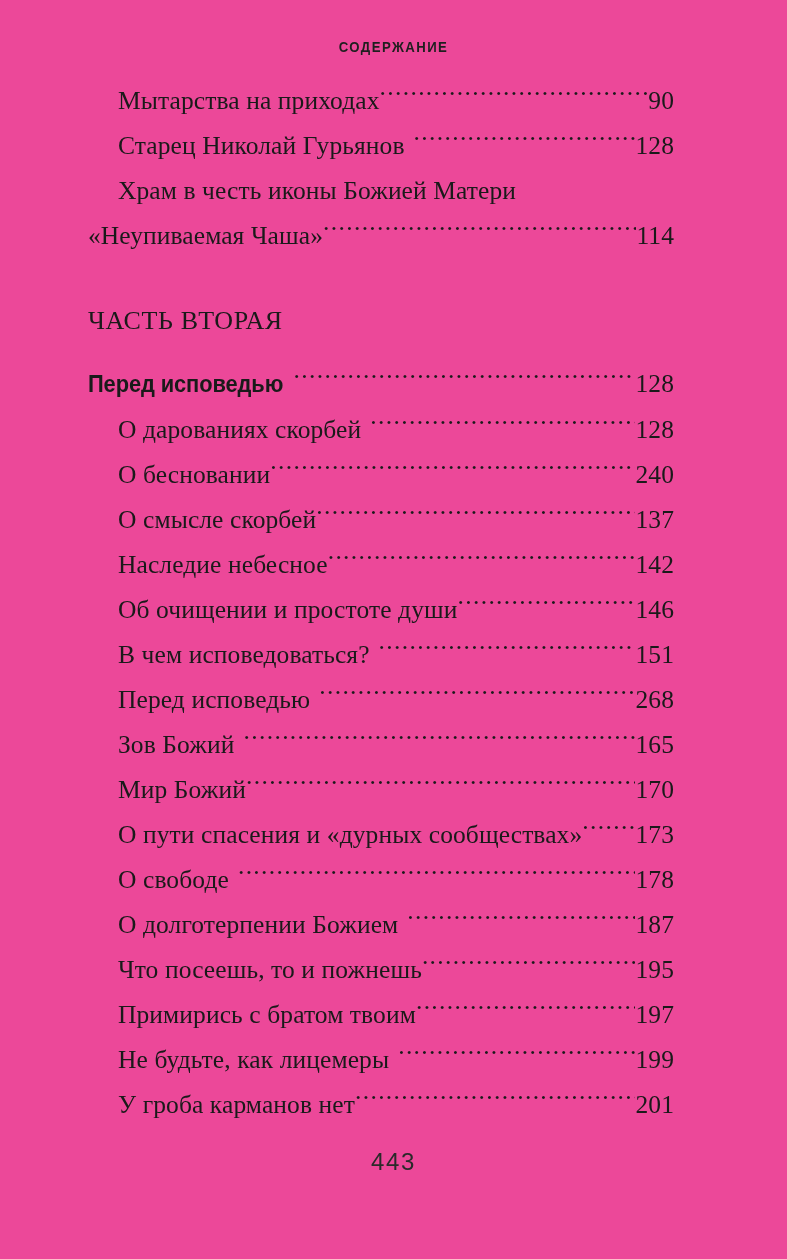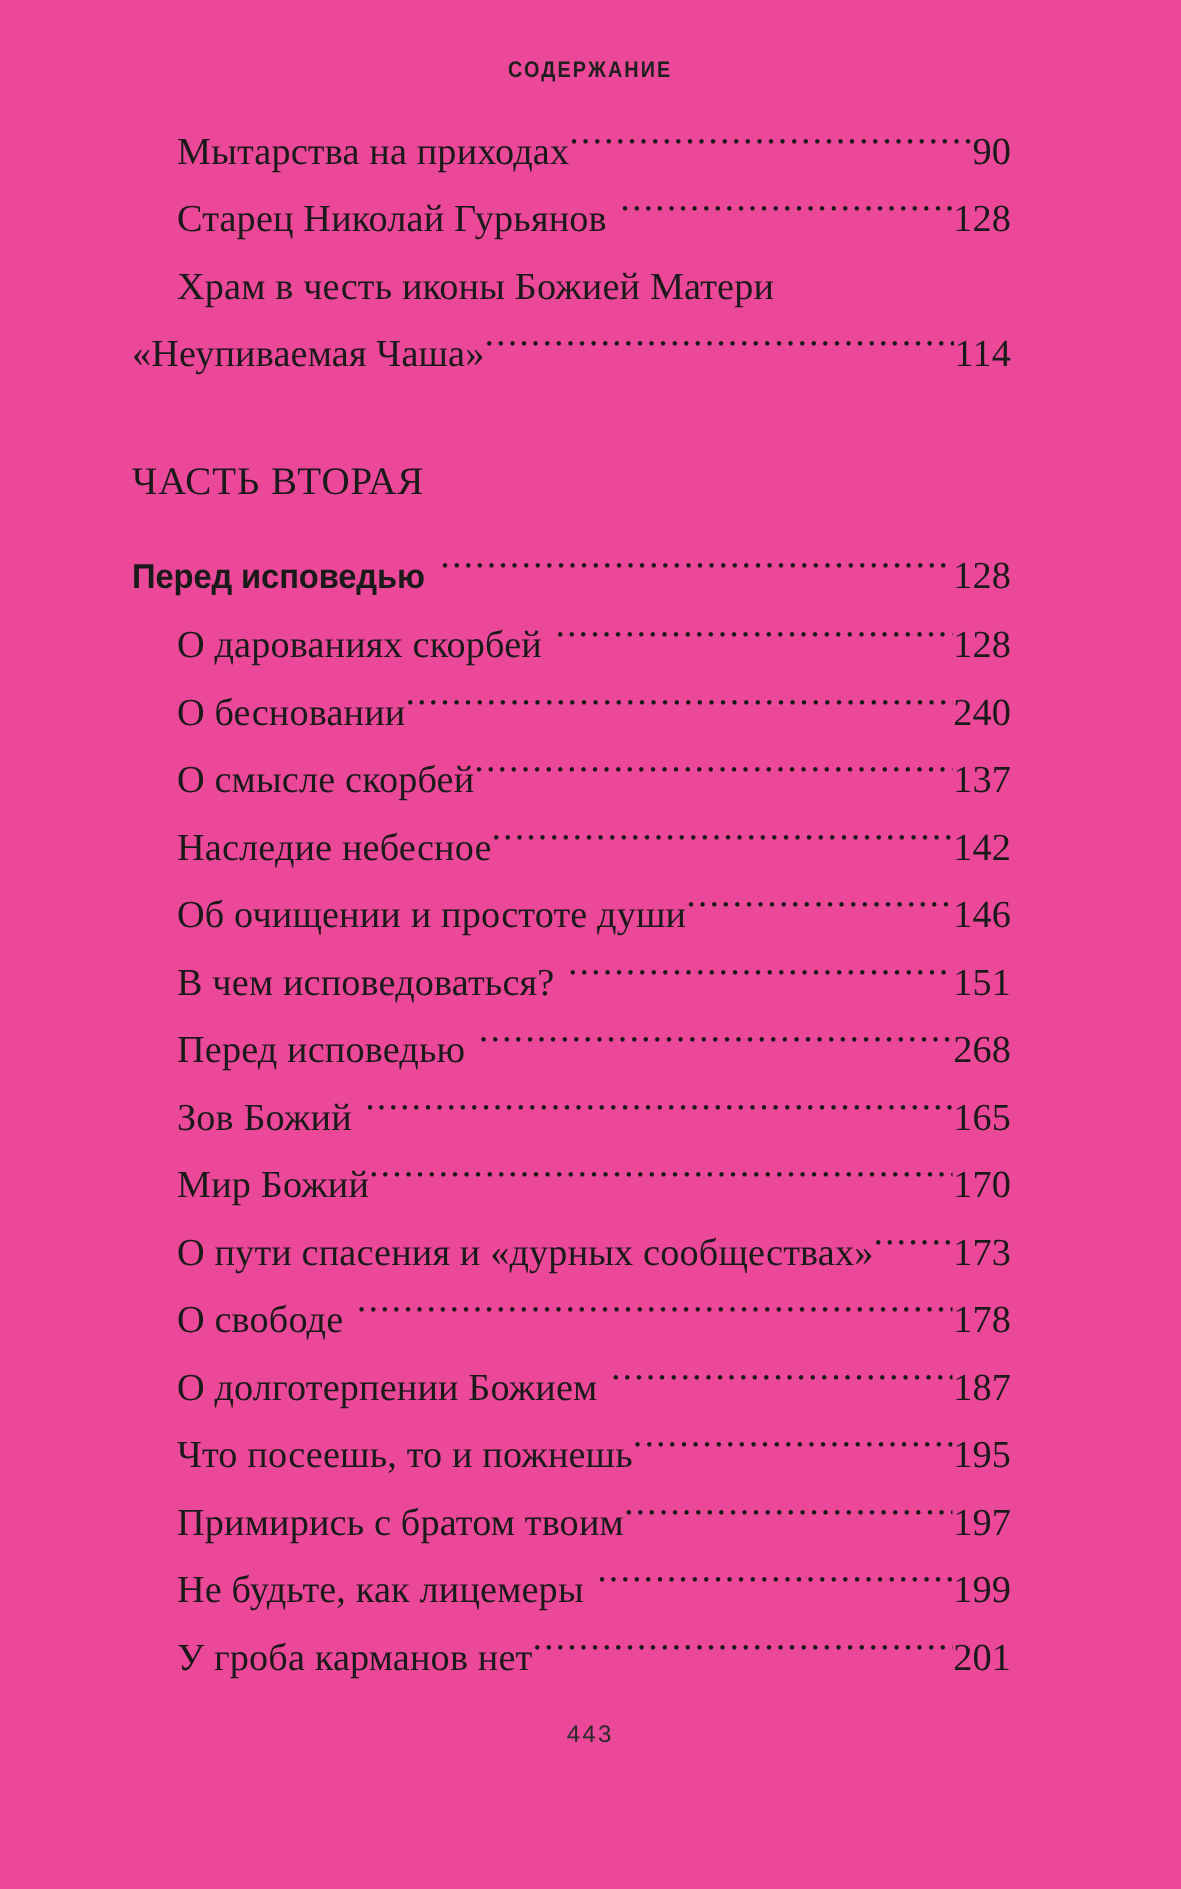--- a/index.html
+++ b/index.html
@@ -131,21 +131,21 @@
   .spacer-sm { height: 18px; }
 
   
   .folio {
     position: absolute;
     top: 1148px;
     left: 0;
     width: 787px;
     text-align: center;
     font-family: "Liberation Sans", "DejaVu Sans", sans-serif;
-    font-size: 16px;
+    font-size: 24px;
     letter-spacing: 1.6px;
     color: #2a2a2a;
   }
 </style>
 </head>
 <body>
 
 <div class="page">
 
   <div class="running-head">СОДЕРЖАНИЕ</div>

